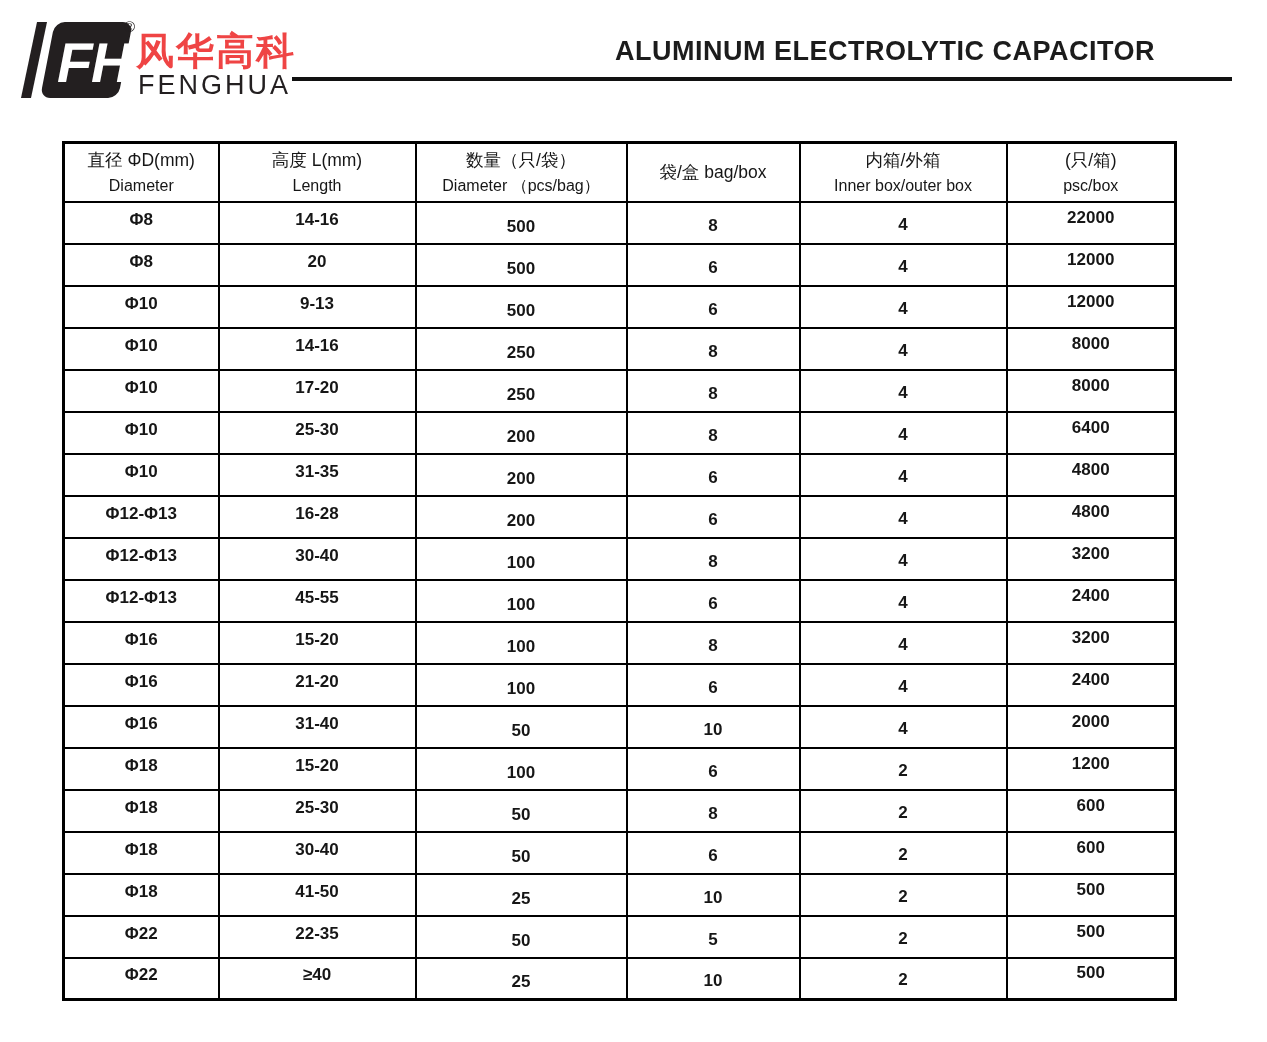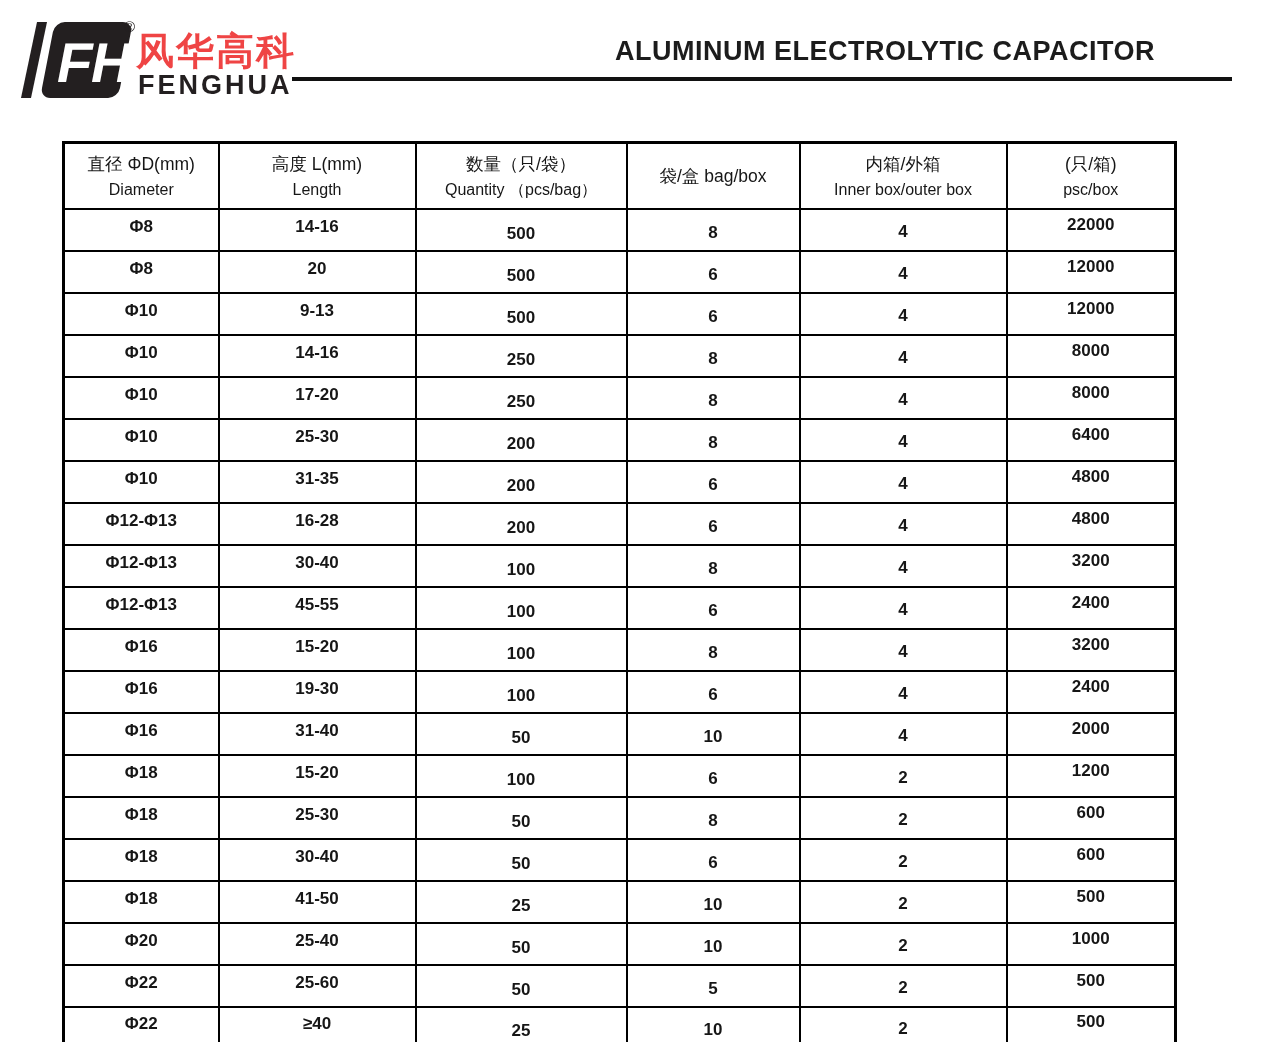--- a/index.html
+++ b/index.html
@@ -16,21 +16,21 @@
   
   .brand { position: absolute; left: 20px; top: 14px; width: 300px; height: 92px; }
   .logo-mark { position: absolute; left: 0; top: 2px; width: 118px; height: 88px; }
   .brand-cn {
     position: absolute; left: 116px; top: 12px;
     font-size: 38px; font-weight: 700; letter-spacing: 2px;
     color: #ef4444; white-space: nowrap;
   }
   .brand-en {
     position: absolute; left: 118px; top: 56px;
-    font-size: 27px; font-weight: 700; letter-spacing: 3px;
+    font-size: 27px; font-weight: 400; letter-spacing: 3px;
     color: #231f20; white-space: nowrap;
   }
   .page-title {
     position: absolute; left: 500px; top: 36px; width: 770px;
     text-align: center;
     font-size: 27px; font-weight: 700; letter-spacing: 0.5px;
     color: #1c1c1c; white-space: nowrap;
   }
   .title-underline {
     position: absolute; left: 292px; top: 77px;
@@ -47,21 +47,21 @@
   }
   table.spec th, table.spec td {
     border: 2px solid #000000;
     text-align: center;
     vertical-align: middle;
     font-size: 17px;
     color: #161616;
     padding: 0;
     overflow: hidden;
   }
-  table.spec thead tr { height: 66px; }
+  table.spec thead tr { height: 59px; }
   table.spec tbody tr { height: 42px; font-weight: bold; }
   th .zh { font-size: 17.5px; font-weight: 400; line-height: 1.6; }
   th .en { font-size: 16px; font-weight: 400; line-height: 1.5; }
   th { font-weight: 400; }
   td span { position: relative; display: inline-block; }
   
   td.c0 span, td.c1 span { top: -3px; }
   td.c2 span { top: 4px; }
   td.c3 span { top: 3px; }
   td.c4 span { top: 2px; }
@@ -106,21 +106,21 @@
             <th>
               <div class="zh">直径 ΦD(mm)</div>
               <div class="en">Diameter</div>
             </th>
             <th>
               <div class="zh">高度 L(mm)</div>
               <div class="en">Length</div>
             </th>
             <th>
               <div class="zh">数量（只/袋）</div>
-              <div class="en">Quantity （pcs/bag）</div>
+              <div class="en">Diameter （pcs/bag）</div>
             </th>
             <th>
               <div class="zh">袋/盒 bag/box</div>
             </th>
             <th>
               <div class="zh">内箱/外箱</div>
               <div class="en">Inner box/outer box</div>
             </th>
             <th>
               <div class="zh">(只/箱)</div>
@@ -212,21 +212,21 @@
           <tr>
             <td class="c0"><span>Φ16</span></td>
             <td class="c1"><span>15-20</span></td>
             <td class="c2"><span>100</span></td>
             <td class="c3"><span>8</span></td>
             <td class="c4"><span>4</span></td>
             <td class="c5"><span>3200</span></td>
           </tr>
           <tr>
             <td class="c0"><span>Φ16</span></td>
-            <td class="c1"><span>19-30</span></td>
+            <td class="c1"><span>21-20</span></td>
             <td class="c2"><span>100</span></td>
             <td class="c3"><span>6</span></td>
             <td class="c4"><span>4</span></td>
             <td class="c5"><span>2400</span></td>
           </tr>
           <tr>
             <td class="c0"><span>Φ16</span></td>
             <td class="c1"><span>31-40</span></td>
             <td class="c2"><span>50</span></td>
             <td class="c3"><span>10</span></td>
@@ -259,30 +259,22 @@
           </tr>
           <tr>
             <td class="c0"><span>Φ18</span></td>
             <td class="c1"><span>41-50</span></td>
             <td class="c2"><span>25</span></td>
             <td class="c3"><span>10</span></td>
             <td class="c4"><span>2</span></td>
             <td class="c5"><span>500</span></td>
           </tr>
           <tr>
-            <td class="c0"><span>Φ20</span></td>
-            <td class="c1"><span>25-40</span></td>
-            <td class="c2"><span>50</span></td>
-            <td class="c3"><span>10</span></td>
-            <td class="c4"><span>2</span></td>
-            <td class="c5"><span>1000</span></td>
-          </tr>
-          <tr>
             <td class="c0"><span>Φ22</span></td>
-            <td class="c1"><span>25-60</span></td>
+            <td class="c1"><span>22-35</span></td>
             <td class="c2"><span>50</span></td>
             <td class="c3"><span>5</span></td>
             <td class="c4"><span>2</span></td>
             <td class="c5"><span>500</span></td>
           </tr>
           <tr>
             <td class="c0"><span>Φ22</span></td>
             <td class="c1"><span>≥40</span></td>
             <td class="c2"><span>25</span></td>
             <td class="c3"><span>10</span></td>

